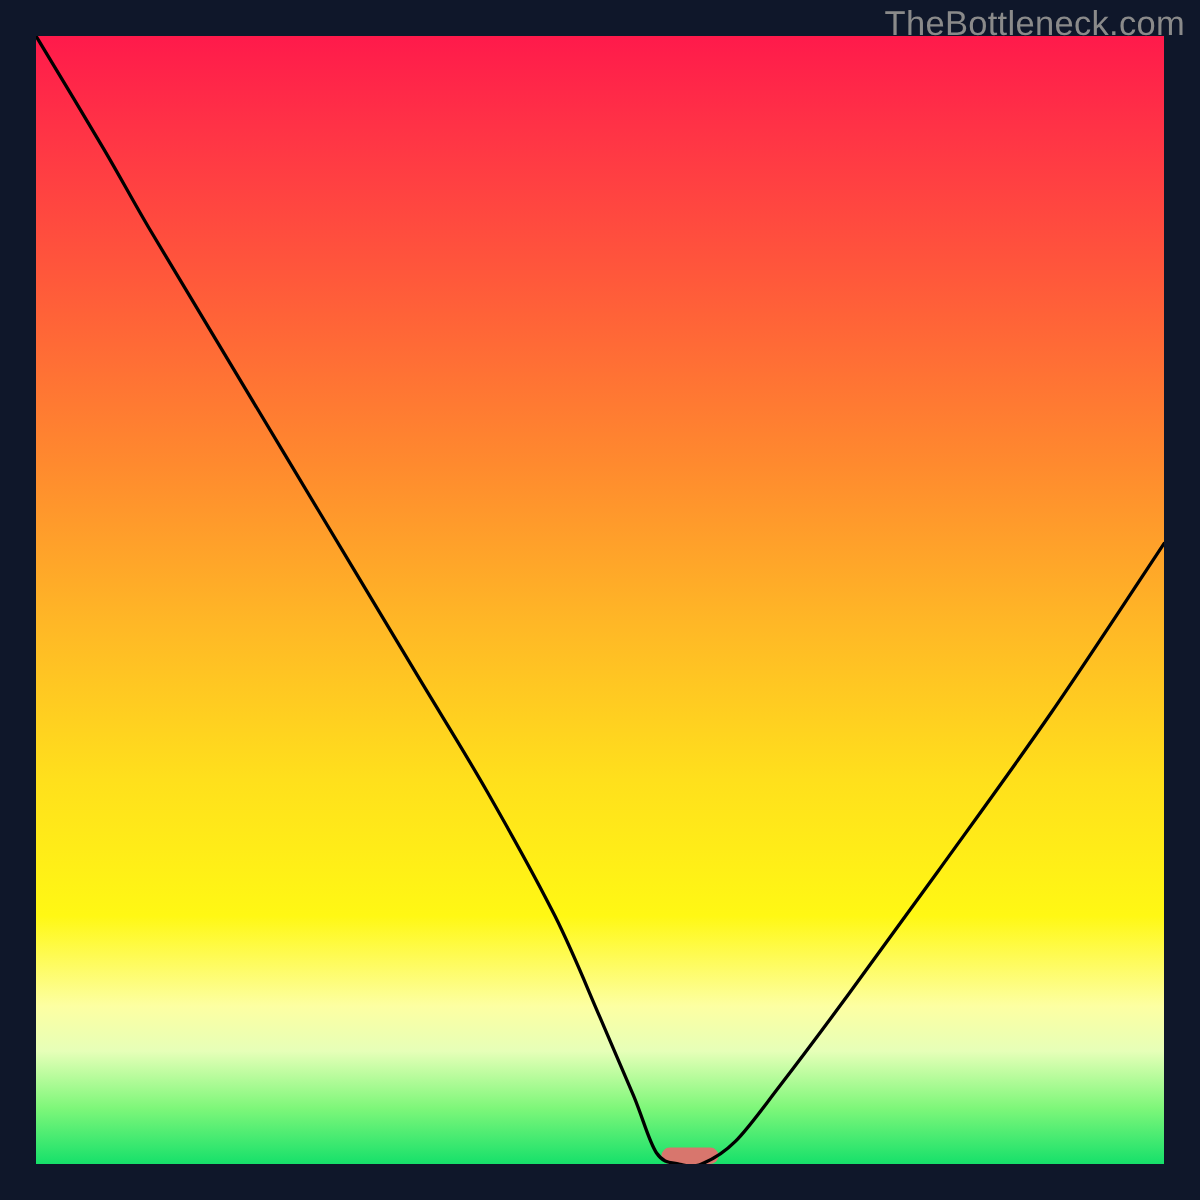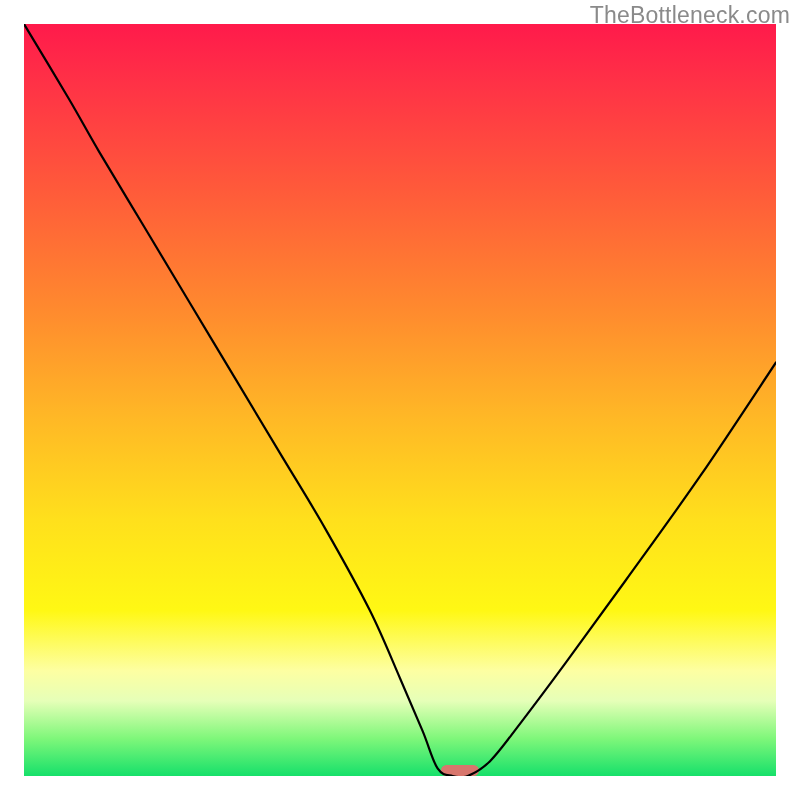--- a/index.html
+++ b/index.html
@@ -8,21 +8,21 @@
     width: 800px;
     height: 800px;
     background: #000;
     overflow: hidden;
     font-family: Arial, Helvetica, sans-serif;
   }
   .stage {
     position: relative;
     width: 800px;
     height: 800px;
-    background: #ffffff;
+    background: #0f172a;
   }
   .plot {
     position: absolute;
     left: 24px;
     top: 24px;
     width: 752px;
     height: 752px;
     background: linear-gradient(to bottom,
       #ff1a4b 0%,
       #ff3246 8%,

